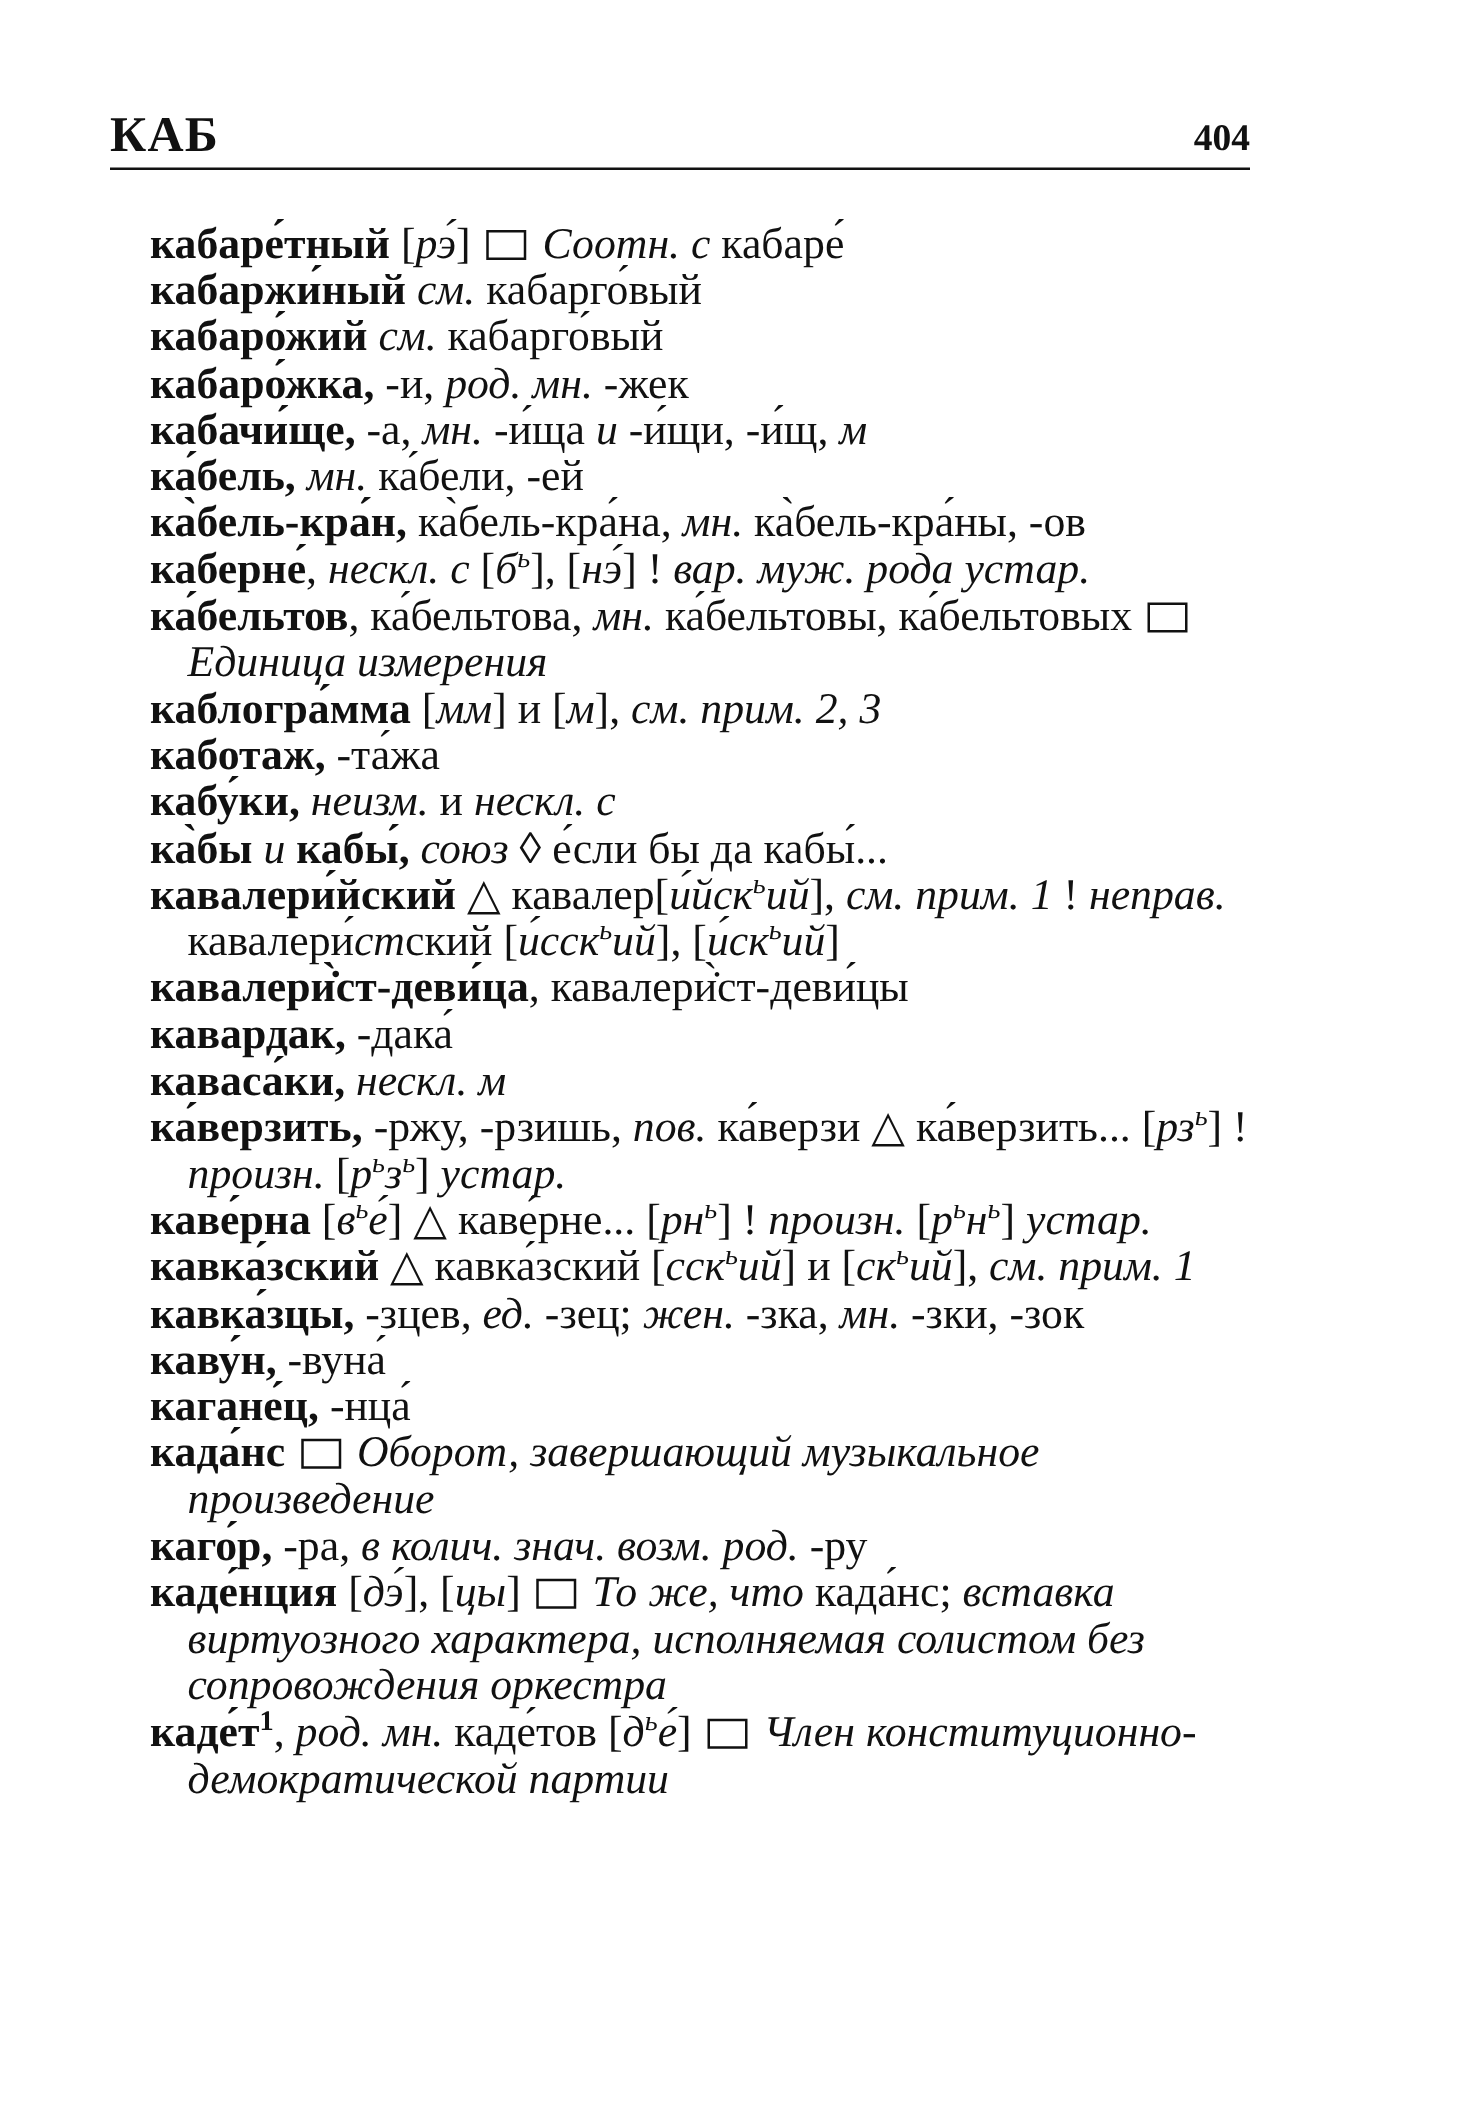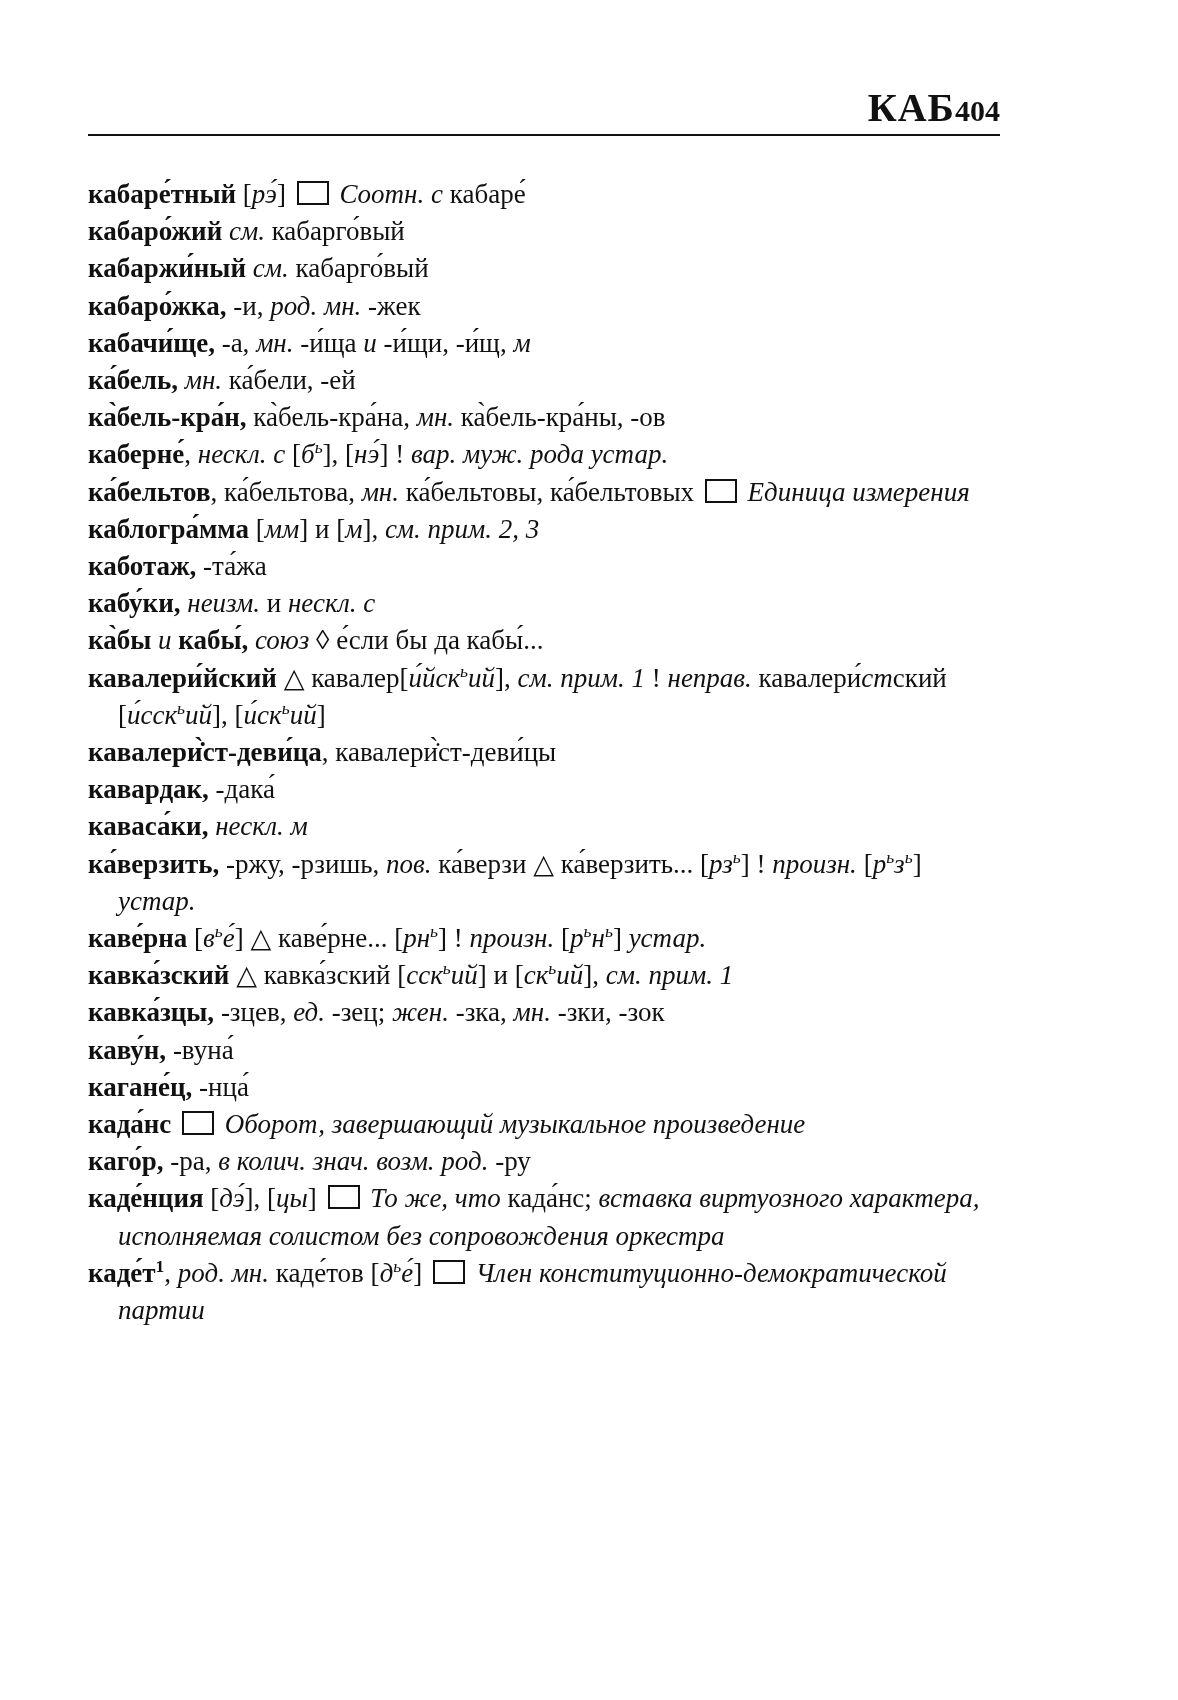--- a/index.html
+++ b/index.html
@@ -1,42 +1,42 @@
 <!DOCTYPE html>
 <html><head>
 <meta charset="utf-8">
 <style>
   html, body { margin: 0; padding: 0; background: #ffffff; }
   body { width: 1178px; height: 1700px; position: relative; overflow: hidden;
          font-family: "Liberation Serif", "DejaVu Serif", serif; color: #111; }
   .page { position: absolute; left: 88px; top: 78px; width: 912px; }
-  .header { display: flex; justify-content: flex-end; align-items: flex-end; height: 50px; }
+  .header { display: flex; justify-content: space-between; align-items: flex-end; height: 50px; }
   .header .title { font-family: "Liberation Serif", serif; font-weight: bold; font-size: 40px; letter-spacing: 1px; line-height: 40px; }
   .header .pageno { font-size: 30px; line-height: 34px; font-weight: bold; }
   .rule { height: 0; border-top: 2px solid #111; margin-top: 6px; }
   .entries { margin-top: 40px; }
-  .entry { font-size: 27px; line-height: 37.2px; padding-left: 30px; text-indent: -30px; }
+  .entry { font-size: 35px; line-height: 37.2px; padding-left: 30px; text-indent: -30px; margin-left: 32px; }
   .b { font-weight: bold; }
   .i { font-style: italic; }
   .box { display: inline-block; width: 28px; height: 20px; border: 2.5px solid #111; vertical-align: -2px; margin: 0 4px; text-indent: 0; }
   sup { font-size: 65%; line-height: 0; }
 </style>
 </head>
 <body>
 
 <div class="page">
   <div class="header">
     <span class="title">КАБ</span>
     <span class="pageno">404</span>
   </div>
   <div class="rule"></div>
   <div class="entries" id="entries">
       <div class="entry"><span class="b">кабаре́тный</span><span> [</span><span class="i">рэ́</span><span>] </span><span class="box"></span><span class="i"> Соотн. с </span><span>кабаре́</span></div>
+      <div class="entry"><span class="b">кабаржи́ный</span><span class="i"> см. </span><span>кабарго́вый</span></div>
       <div class="entry"><span class="b">кабаро́жий</span><span class="i"> см. </span><span>кабарго́вый</span></div>
-      <div class="entry"><span class="b">кабаржи́ный</span><span class="i"> см. </span><span>кабарго́вый</span></div>
       <div class="entry"><span class="b">кабаро́жка,</span><span> -и, </span><span class="i">род. мн. </span><span>-жек</span></div>
       <div class="entry"><span class="b">кабачи́ще,</span><span> -а, </span><span class="i">мн. </span><span>-и́ща </span><span class="i">и </span><span>-и́щи, -и́щ, </span><span class="i">м</span></div>
       <div class="entry"><span class="b">ка́бель,</span><span class="i"> мн. </span><span>ка́бели, -ей</span></div>
       <div class="entry"><span class="b">ка̀бель-кра́н,</span><span> ка̀бель-кра́на, </span><span class="i">мн. </span><span>ка̀бель-кра́ны, -ов</span></div>
       <div class="entry"><span class="b">каберне́</span><span>, </span><span class="i">нескл. с </span><span>[</span><span class="i">б</span><sup class="i">ь</sup><span>], [</span><span class="i">нэ́</span><span>] ! </span><span class="i">вар. муж. рода устар.</span></div>
       <div class="entry"><span class="b">ка́бельтов</span><span>, ка́бельтова, </span><span class="i">мн. </span><span>ка́бельтовы, ка́бельтовых </span><span class="box"></span><span class="i"> Единица измерения</span></div>
       <div class="entry"><span class="b">каблогра́мма</span><span> [</span><span class="i">мм</span><span>] и [</span><span class="i">м</span><span>], </span><span class="i">см. прим. 2, 3</span></div>
       <div class="entry"><span class="b">каботаж,</span><span> -та́жа</span></div>
       <div class="entry"><span class="b">кабу́ки,</span><span class="i"> неизм. </span><span>и </span><span class="i">нескл. с</span></div>
       <div class="entry"><span class="b">ка̀бы </span><span class="i">и </span><span class="b">кабы́,</span><span class="i"> союз </span><span>◊ е́сли бы да кабы́...</span></div>

